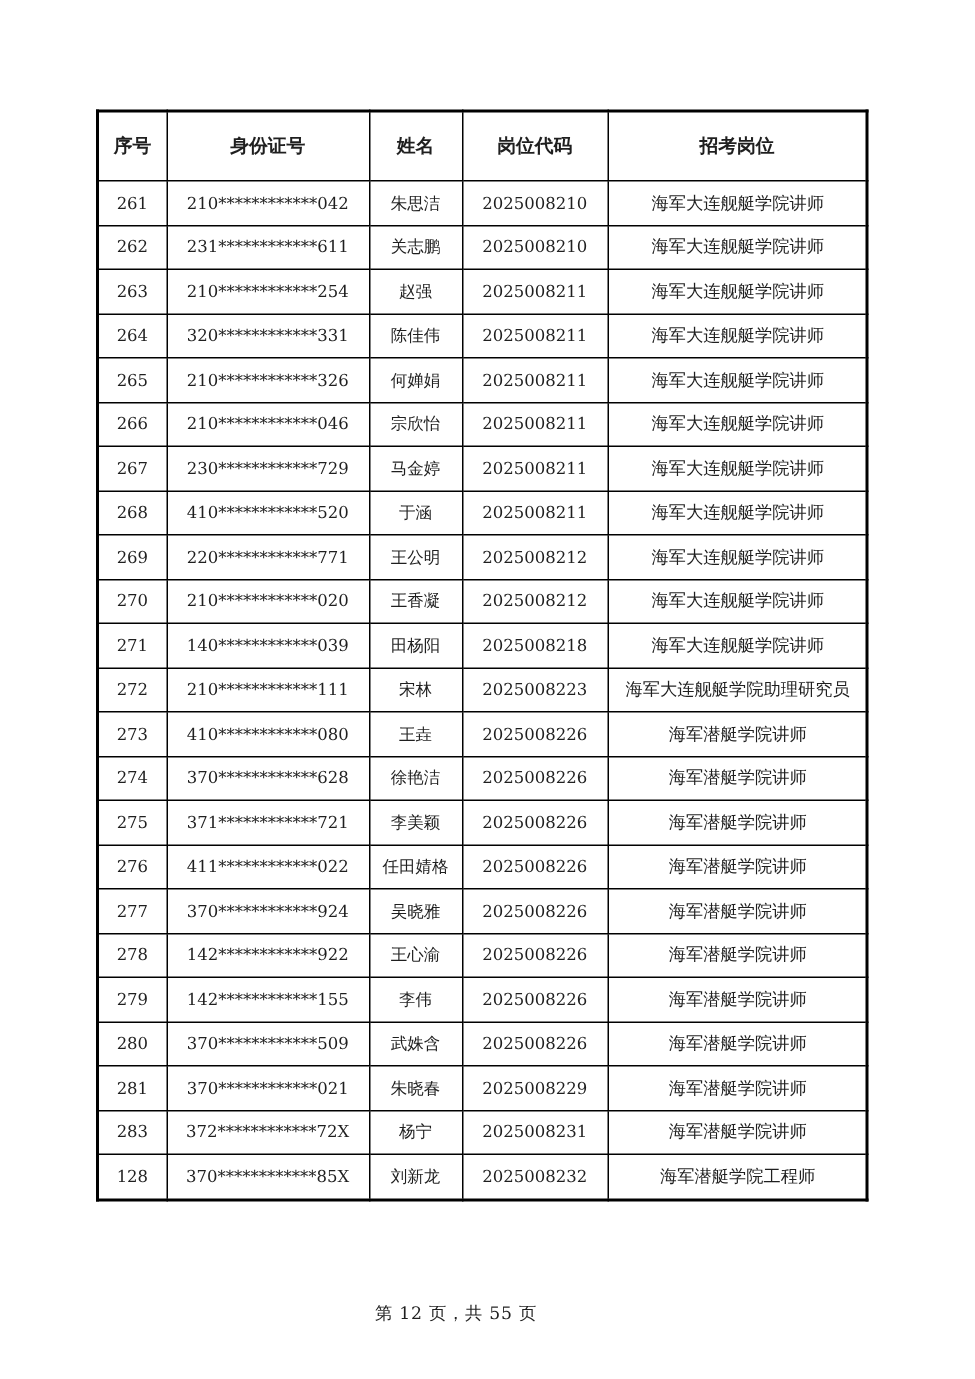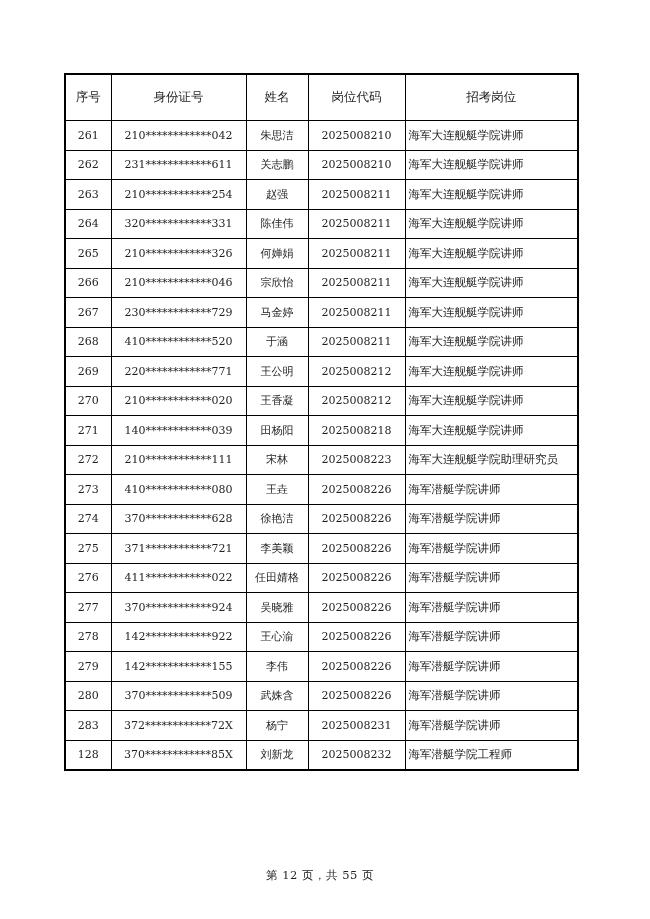--- a/index.html
+++ b/index.html
@@ -31,44 +31,44 @@
   }
   table.roster th,
   table.roster td {
     border: 1px solid #000000;
     overflow: hidden;
     white-space: nowrap;
   }
   table.roster th {
     height: 45px;
     font-family: "DejaVu Sans", "Liberation Sans", sans-serif;
-    font-weight: normal;
+    font-weight: bold;
     font-size: 12.5px;
     vertical-align: middle;
     padding: 0;
   }
   table.roster td {
     height: 28.5px;
     font-size: 11px;
     text-align: center;
     vertical-align: middle;
     padding: 0 2px;
   }
   table.roster td.c4 {
-    text-align: left;
+    text-align: center;
     padding-left: 3px;
     font-size: 11.5px;
   }
   table.roster td.c2 {
     font-size: 11px;
   }
   .footer {
     position: absolute;
     top: 868px;
-    left: 16px;
+    left: 0;
     width: 608px;
     text-align: center;
     font-size: 11.5px;
     color: #1f1f1f;
     letter-spacing: 0.5px;
   }
 </style>
 </head>
 <body>
 
@@ -226,20 +226,27 @@
           <td class="c4">海军潜艇学院讲师</td>
         </tr>
         <tr>
           <td class="c0">280</td>
           <td class="c1">370************509</td>
           <td class="c2">武姝含</td>
           <td class="c3">2025008226</td>
           <td class="c4">海军潜艇学院讲师</td>
         </tr>
         <tr>
+          <td class="c0">281</td>
+          <td class="c1">370************021</td>
+          <td class="c2">朱晓春</td>
+          <td class="c3">2025008229</td>
+          <td class="c4">海军潜艇学院讲师</td>
+        </tr>
+        <tr>
           <td class="c0">283</td>
           <td class="c1">372************72X</td>
           <td class="c2">杨宁</td>
           <td class="c3">2025008231</td>
           <td class="c4">海军潜艇学院讲师</td>
         </tr>
         <tr>
           <td class="c0">128</td>
           <td class="c1">370************85X</td>
           <td class="c2">刘新龙</td>

